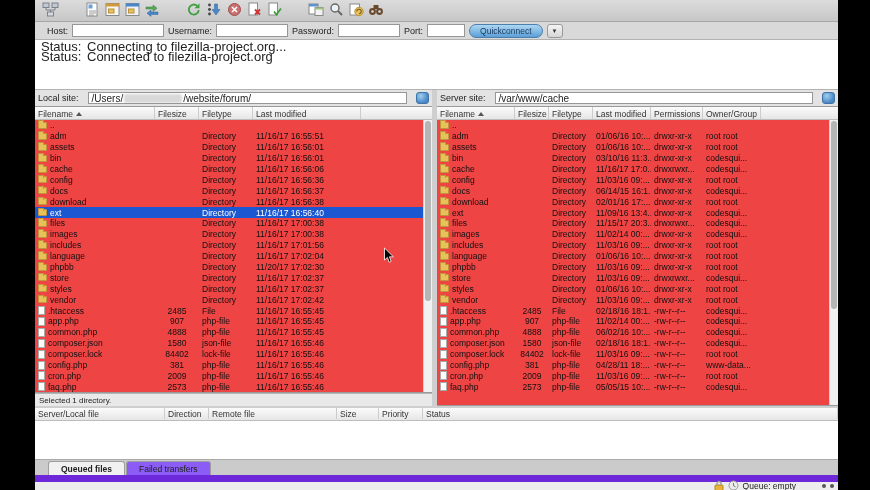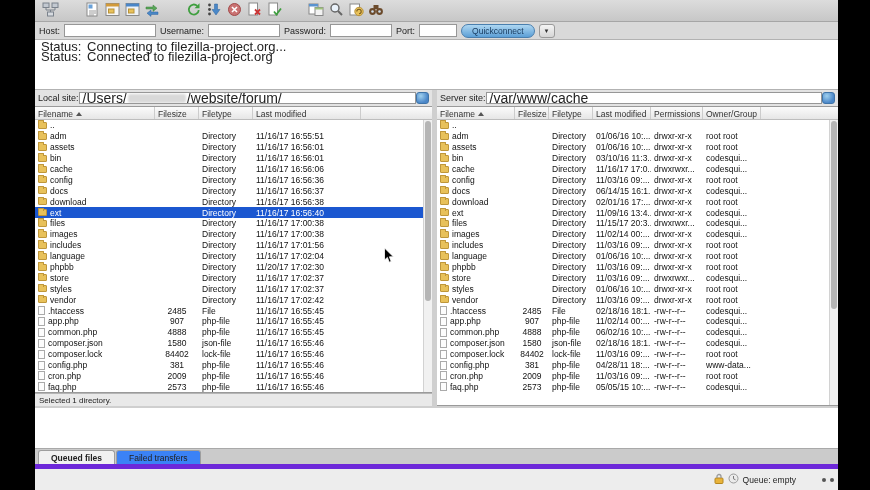--- a/index.html
+++ b/index.html
@@ -13,46 +13,46 @@
 
   
   .toolbar { height:22px; background:linear-gradient(#dcdcdc,#c7c7c7);
     border-bottom:1px solid #a6a6a6; display:flex; align-items:center; padding-left:5px; }
   .tb-btn { width:20px; height:19px; display:flex; align-items:center; justify-content:center;
     border:none; background:transparent; padding:0; }
   .tb-sep { width:22px; height:1px; }
 
   
   .qcbar { height:18px; background:#d9d9d9; border-bottom:1px solid #b2b2b2;
-    display:flex; align-items:center; gap:4px; padding:0 4px; font-size:9px; }
+    display:flex; align-items:center; gap:4px; padding:0 12px; font-size:9px; }
   .qcbar input { height:13px; border:1px solid #979797; background:#fff; font-size:9px;
     padding:0 2px; font-family:inherit; }
   .qc-host{width:92px;} .qc-user{width:72px;} .qc-pass{width:62px;} .qc-port{width:38px;}
   .qc-btn { height:14px; padding:0 10px; font-size:8.5px; color:#173a5e;
     background:linear-gradient(#aed7f2,#5c9fd6); border:1px solid #4a7fae; border-radius:8px; }
   .qc-drop { height:14px; width:16px; font-size:6px; color:#333; background:linear-gradient(#f4f4f4,#d6d6d6);
     border:1px solid #9a9a9a; border-radius:3px; }
 
   
   .log { height:50px; background:#fff; border-bottom:1px solid #b2b2b2; padding:2px 0 0 6px;
     font-size:13px; line-height:9.5px; overflow:hidden; }
   .log-line { display:grid; grid-template-columns:46px auto; }
 
   
   .main { flex:0 0 314px; display:flex; background:#cfcfcf; }
   .pane { display:flex; flex-direction:column; background:#e3e3e3; min-width:0; }
   #local-pane { width:397px; } .splitter { width:5px; background:#cfcfcf; } #remote-pane { flex:1; }
-  .pathbar { height:16px; display:flex; align-items:center; gap:0; padding:0 3px; font-size:9px; }
+  .pathbar { height:16px; display:flex; align-items:center; gap:9px; padding:0 3px; font-size:9px; }
   .pathinput { flex:1; height:12px; background:#fff; border:1px solid #979797; display:flex;
-    align-items:center; padding:0 3px; font-size:14px; white-space:nowrap; overflow:hidden; }
+    align-items:center; padding:0 3px; font-size:10px; white-space:nowrap; overflow:hidden; }
   .redacted { display:inline-block; width:58px; height:9px; background:#d9d9d9;
     border-radius:2px; filter:blur(1px); margin:0 1px; }
   .blue-btn { width:13px; height:12px; border-radius:3px; border:1px solid #3f74a8;
     background:radial-gradient(circle at 35% 30%, #9fd0ee, #4a86c8 70%); flex:0 0 auto; }
-  .list { flex:1; display:flex; flex-direction:column; background:#ffffff;
+  .list { flex:1; display:flex; flex-direction:column; background:#ef4444;
     border:1px solid #9a9a9a; border-left:none; border-right:none; min-height:0; }
   .cols { display:grid; height:13px; background:linear-gradient(#fbfbfb,#e6e6e6);
     border-bottom:1px solid #bdbdbd; font-size:8.5px; color:#333; }
   .hcell { border-right:1px solid #cccccc; padding:1px 3px 0 3px; white-space:nowrap;
     overflow:hidden; display:flex; align-items:center; gap:3px; }
   .sort-caret { width:0; height:0; border-left:3px solid transparent; border-right:3px solid transparent;
     border-bottom:4px solid #555; display:inline-block; }
   .body { flex:1; display:flex; min-height:0; }
   .rows { flex:1; overflow:hidden; }
   .frow { display:grid; height:10.9px; align-items:center; font-size:8.5px; color:#111;
@@ -74,28 +74,28 @@
   .pane-status { height:13px; background:#e9e9e9; border-top:1px solid #b5b5b5;
     font-size:8px; padding:2px 4px 0 4px; color:#222; white-space:nowrap; overflow:hidden; }
 
   
   .queue { flex:1; display:flex; flex-direction:column; border-top:2px solid #cfcfcf; min-height:0; }
   .queue-cols { grid-template-columns:130px 44px 128px 42px 44px 1fr; }
   .queue-body { flex:1; background:#fff; }
 
   
   .tabbar { height:16px; background:#cbcbcb; border-top:1px solid #a9a9a9; display:flex;
-    align-items:flex-end; padding-left:3px; gap:1px; }
+    align-items:flex-end; padding-left:13px; gap:1px; }
   .tab { height:14px; padding:0 12px; font-size:8.5px; display:flex; align-items:center;
-    background:#3b82f6; border:1px solid #9e9e9e; border-bottom:none;
+    background:#8b5cf6; border:1px solid #9e9e9e; border-bottom:none;
     border-radius:3px 3px 0 0; color:#222; }
   .tab.active { background:#f1f1f1; font-weight:bold; }
 
   
-  .statusbar { height:26px; background:#ededed; border-top:5px solid #6d28d9; display:flex;
+  .statusbar { height:15px; background:#ededed; border-top:7px solid #6d28d9; display:flex;
     align-items:center; font-size:8.5px; padding:0 4px; }
   .sb-right { margin-left:auto; display:flex; align-items:center; gap:4px; }
   .sb-dots { display:flex; gap:4px; margin-left:22px; }
   .dot { width:4px; height:4px; border-radius:50%; background:#555; }
 
   #cursor { position:absolute; left:383px; top:247px; z-index:50; }
 </style>
 </head>
 <body>
 
@@ -860,20 +860,41 @@
           <div class="vscroll">
             <div class="vthumb"></div>
           </div>
         </div>
       </div>
     </section>
 
   </div>
 
   <div class="queue">
+    <div class="cols queue-cols" id="queue-cols">
+        <div class="hcell">
+          <span>Server/Local file</span>
+        </div>
+        <div class="hcell">
+          <span>Direction</span>
+        </div>
+        <div class="hcell">
+          <span>Remote file</span>
+        </div>
+        <div class="hcell">
+          <span>Size</span>
+        </div>
+        <div class="hcell">
+          <span>Priority</span>
+        </div>
+        <div class="hcell">
+          <span>Status</span>
+        </div>
+        <div class="hcell" style="border-right: none;"></div>
+      </div>
     <div class="queue-body"></div>
   </div>
 
   <div class="tabbar" id="tabs">
       <div class="tab active">Queued files</div>
       <div class="tab">Failed transfers</div>
     </div>
 
   <div class="statusbar">
     <span class="sb-right">

